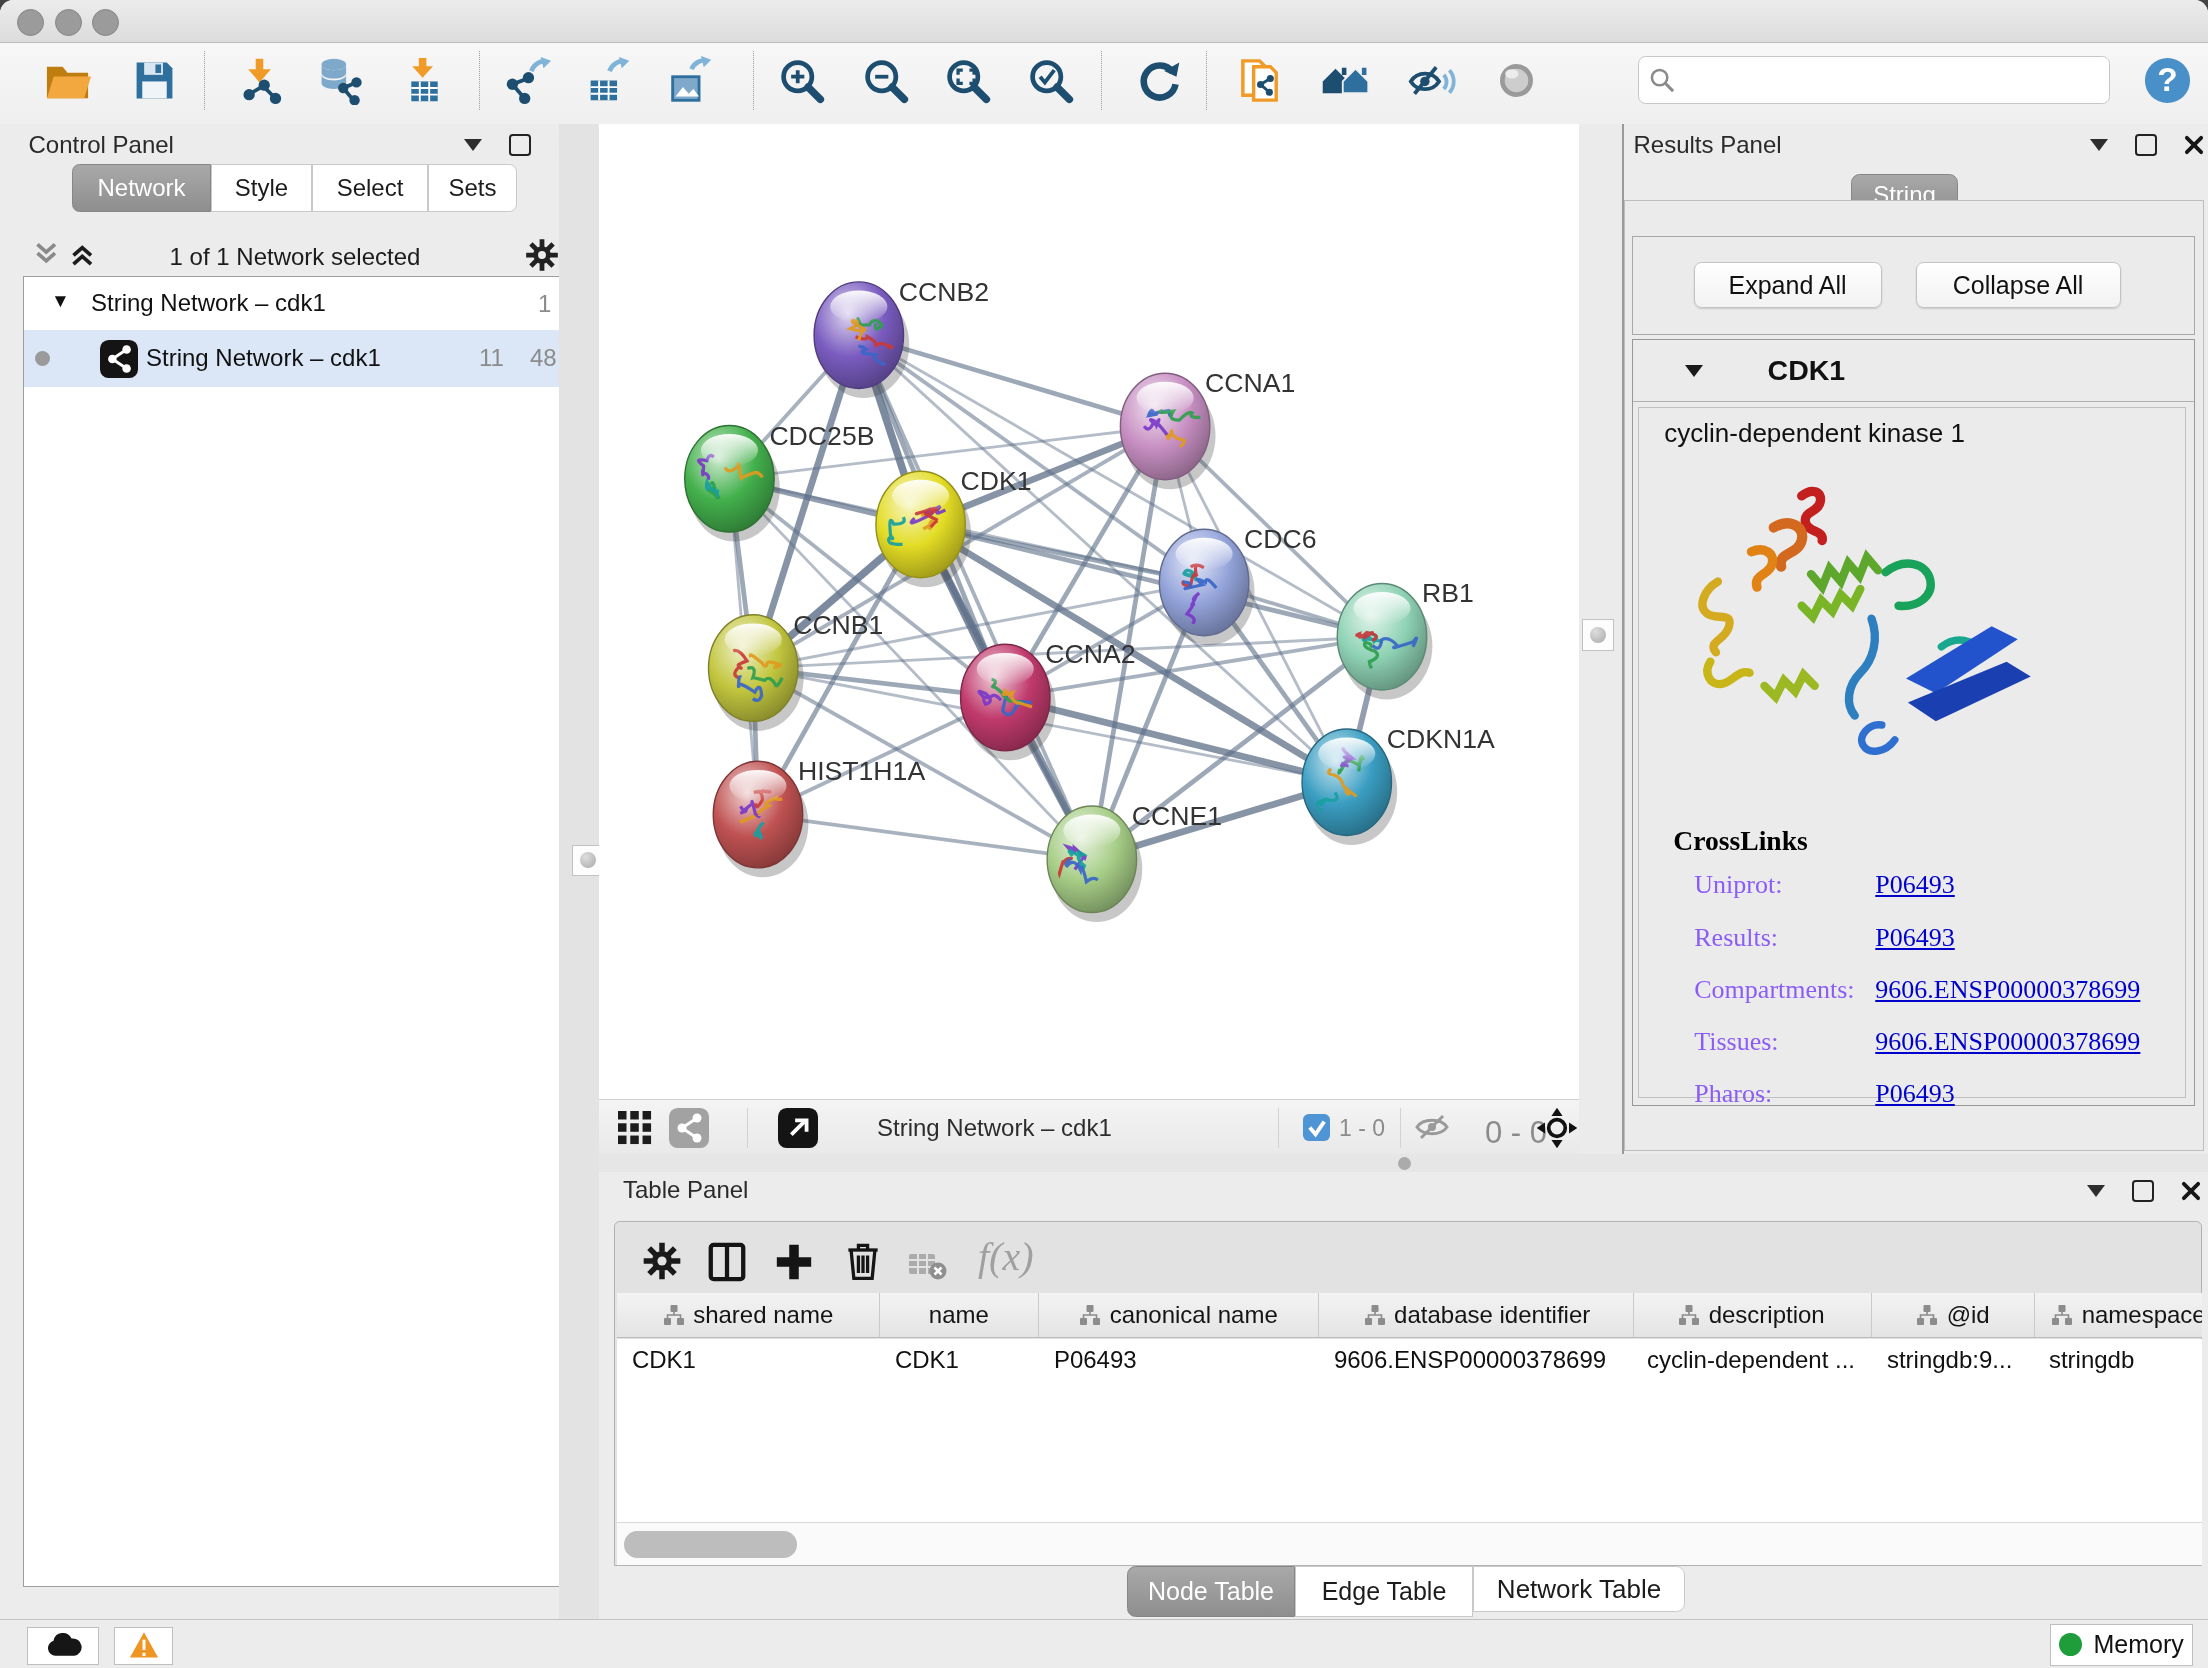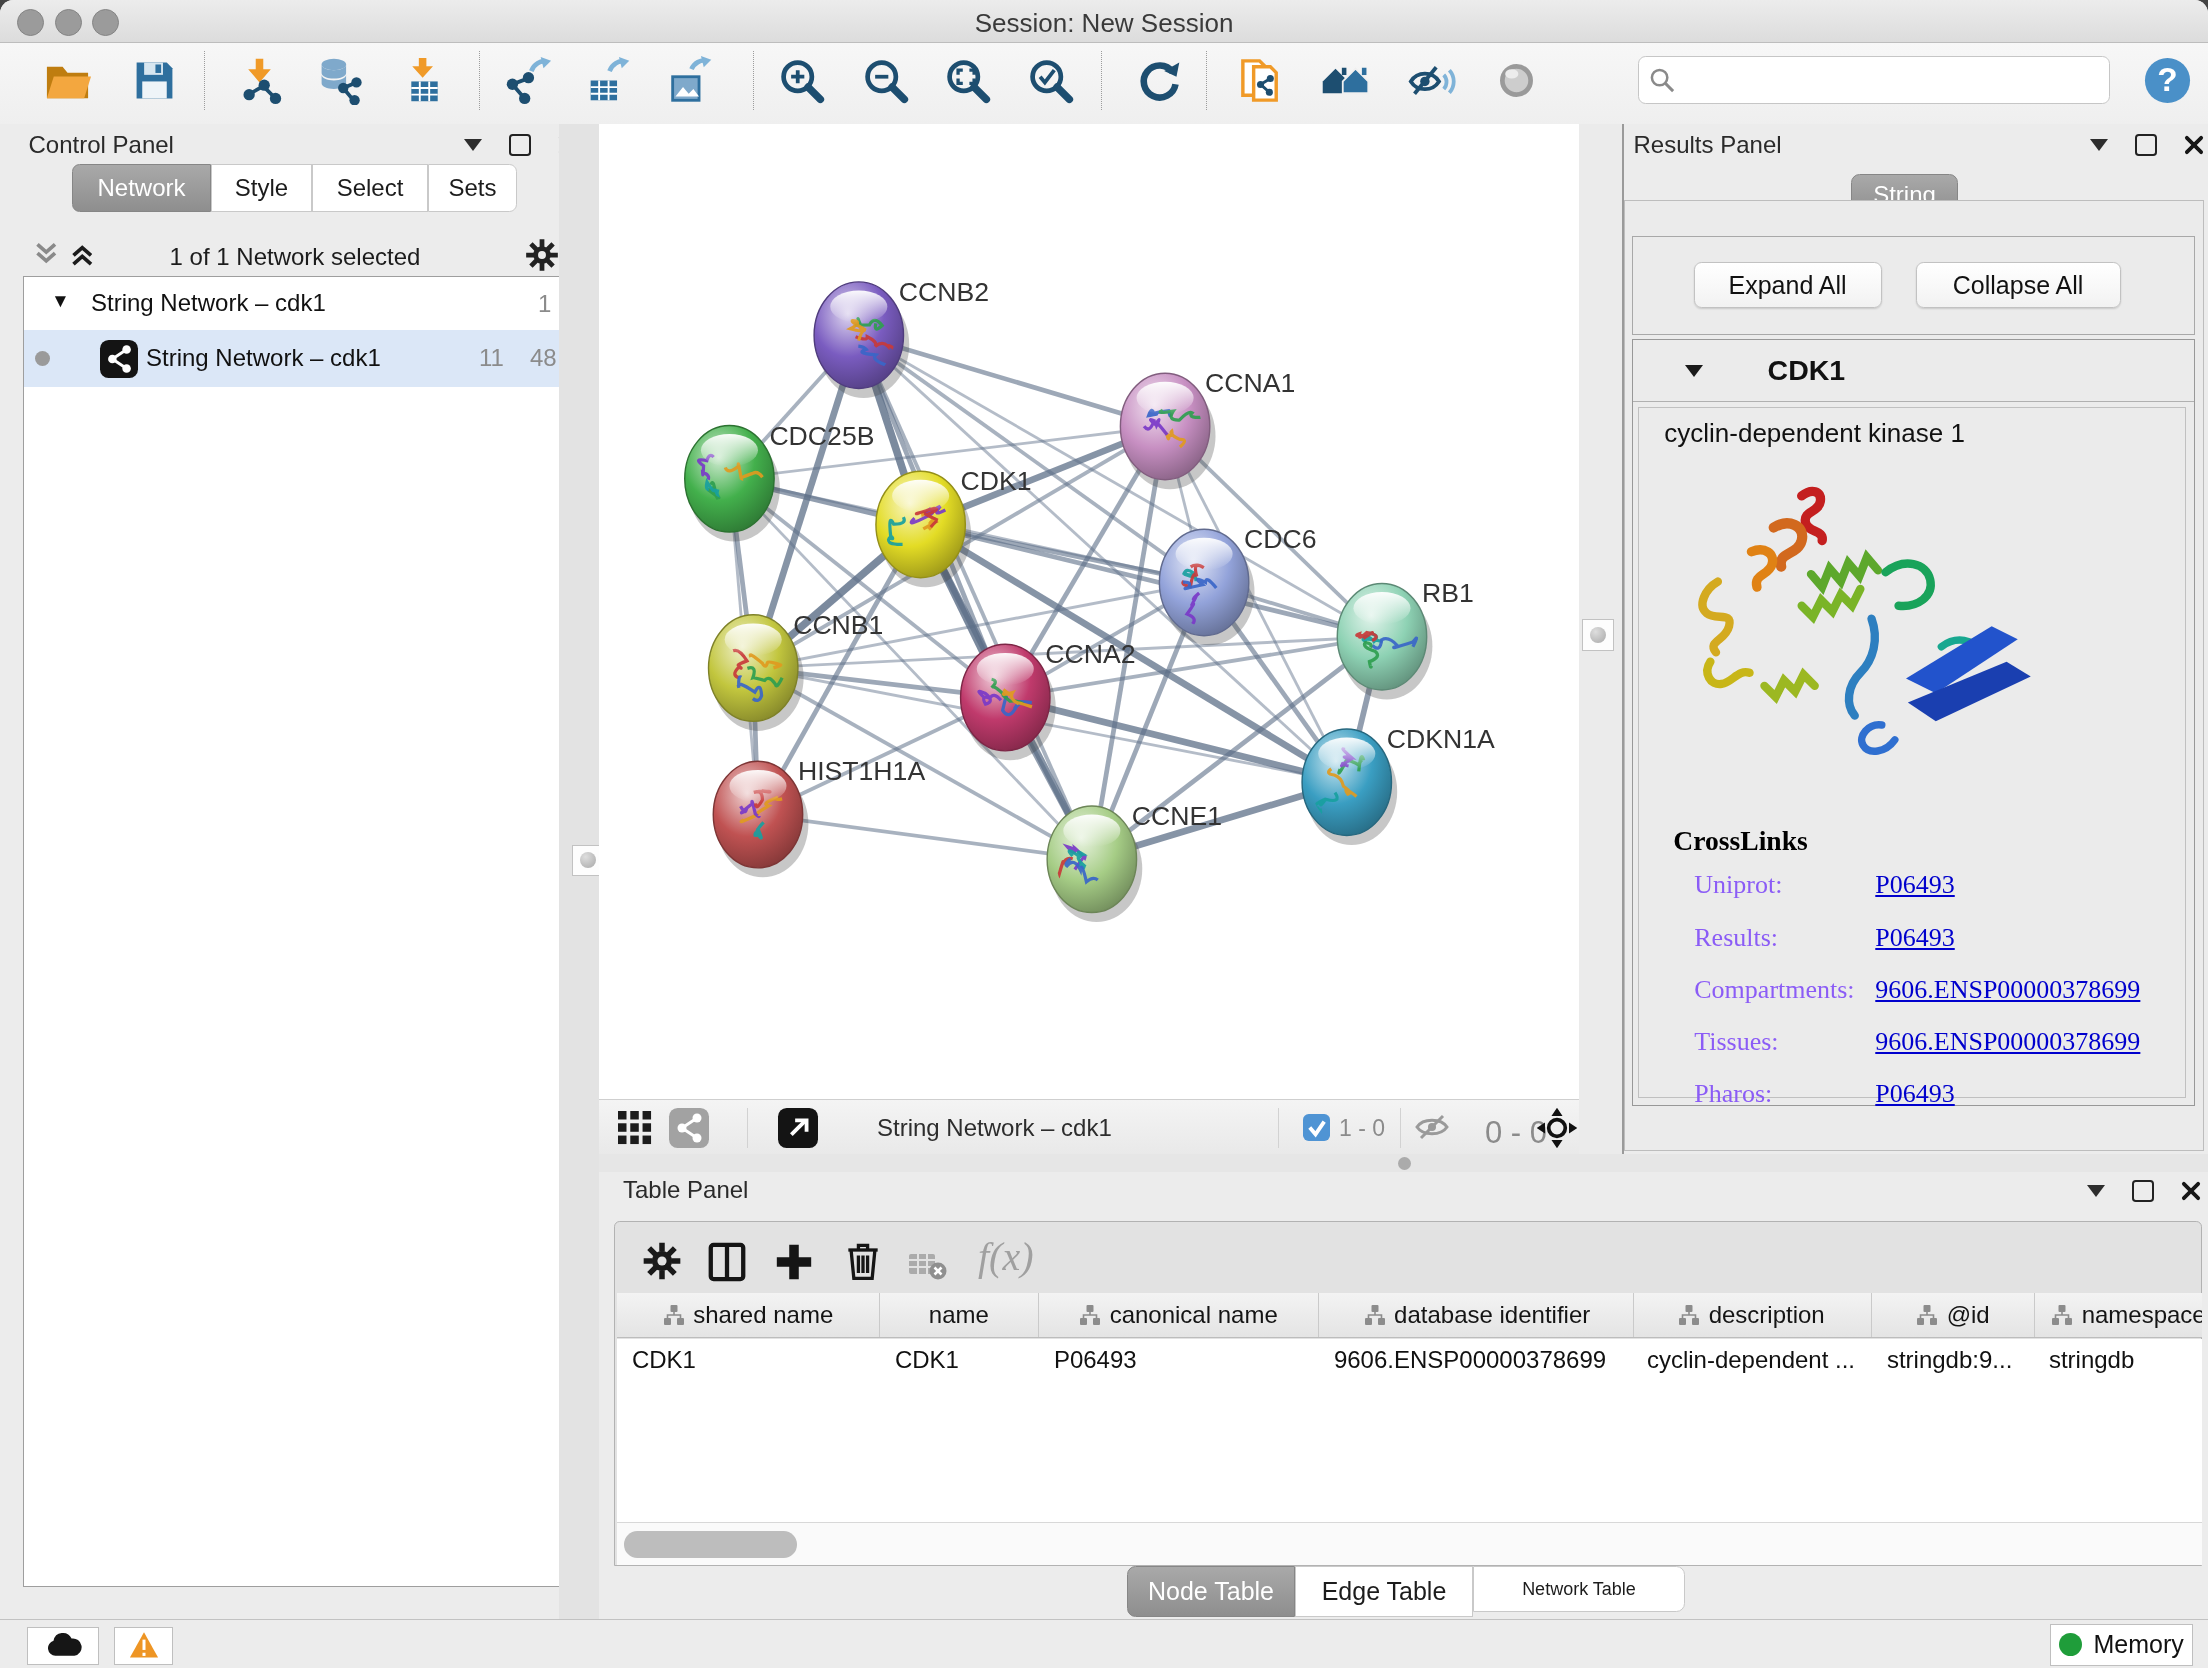--- a/index.html
+++ b/index.html
@@ -62,21 +62,20 @@
 </style>
 </head>
 <body>
 
 <div class="app">
 
   <div class="titlebar">
     <div class="tl" style="left:17px"></div>
     <div class="tl" style="left:55px"></div>
     <div class="tl" style="left:92px"></div>
-    <div class="wtitle">Session: New Session</div>
   </div>
 
   <div class="toolbar">
     <div class="tbtn" style="left:42px">
       <svg width="51" height="51" viewBox="0 0 52 52">
           <path d="M5 12h16l5 6h21v26H5z" fill="#bf7d10"></path>
           <path d="M12 22h38l-7 22H5z" fill="#f3a73f"></path>
         </svg>
       </div>
     <div class="tbtn" style="left:129px">
@@ -805,21 +804,21 @@
           <div class="td" style="left: 1255px; width: 163px;">stringdb:9...</div>
           <div class="td" style="left: 1417px; width: 190px;">stringdb</div>
         </div>
       <div class="twhite"></div>
       <div class="hscroll">
           <div class="hthumb"></div>
         </div>
     </div>
     <div class="tab sel" style="left:528px;top:394px;width:168px;height:51px;font-size:25px;border-radius:8.6px 0 0 8.6px">Node Table</div>
     <div class="tab" style="left:696px;top:394px;width:178px;height:51px;font-size:25px">Edge Table</div>
-    <div class="tab" style="left:874px;top:394px;width:212px;height:46px;font-size:18px;border-radius:0 8.6px 8.6px 0">Network Table</div>
+    <div class="tab" style="left:874px;top:394px;width:212px;height:46px;font-size:26px;border-radius:0 8.6px 8.6px 0">Network Table</div>
   </div>
 
   <div class="statusbar">
     <div class="sbtn" style="left:27px;width:72px">
       <svg width="38" height="28.5" viewBox="0 0 40 30">
           <path d="M12 26a8 8 0 01-2-15.7A10 10 0 0129 8a7 7 0 013 18z" fill="#161616"></path>
         </svg>
       </div>
     <div class="sbtn" style="left:114px;width:59px">
       <svg width="30" height="28.5" viewBox="0 0 32 30">

